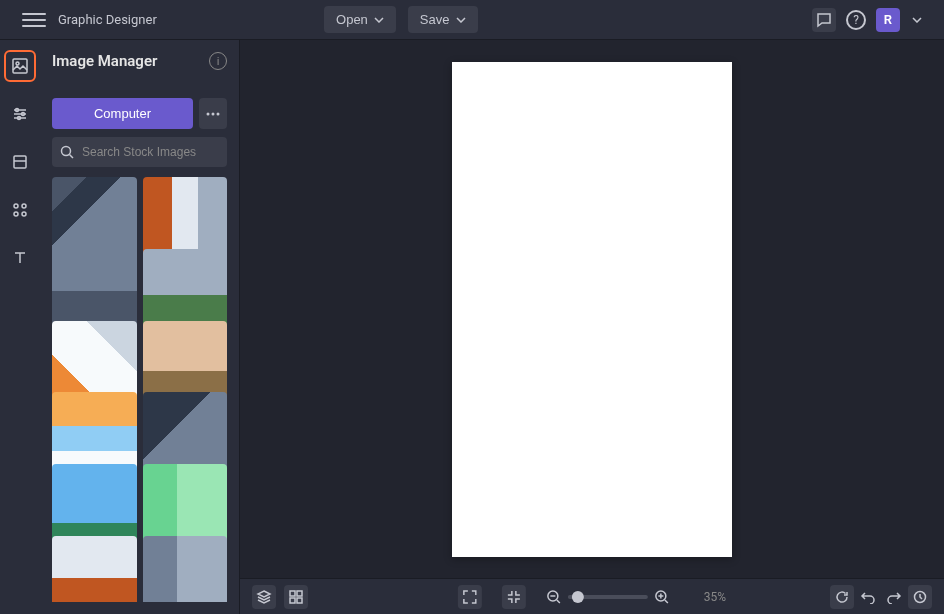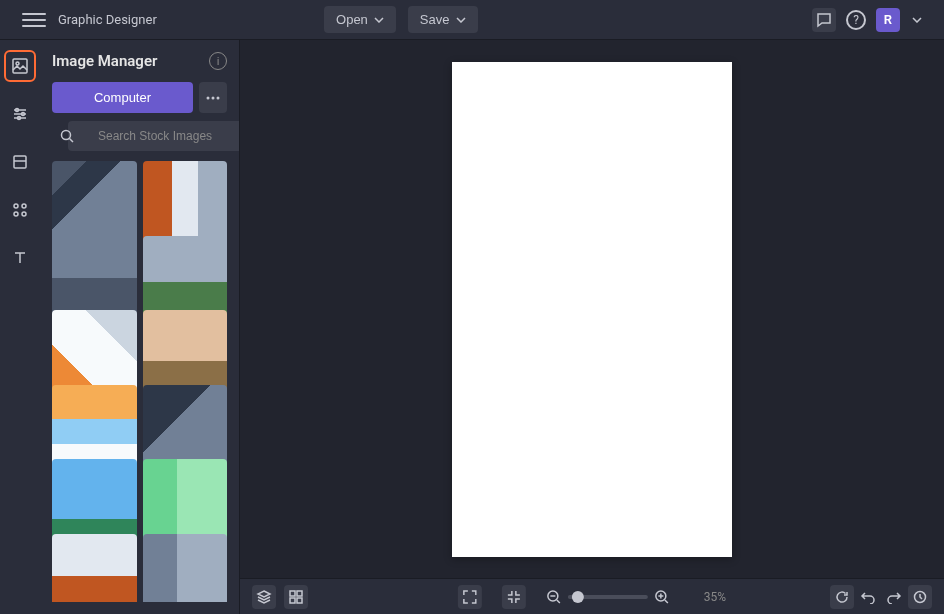--- a/index.html
+++ b/index.html
@@ -22,28 +22,28 @@
     
     .main { flex: 1; display: flex; overflow: hidden; }
     
     
     .left-rail { width: 40px; background: #2a2d3a; display: flex; flex-direction: column; align-items: center; padding-top: 10px; gap: 16px; }
     .rail-item { width: 32px; height: 32px; display: flex; align-items: center; justify-content: center; cursor: pointer; border-radius: 6px; }
     .rail-item.active { border: 2px solid #ff6b35; }
     
     
     .panel { width: 200px; background: #2a2d3a; border-right: 1px solid #1a1c24; display: flex; flex-direction: column; padding: 12px; overflow: hidden; }
-    .panel-header { display: flex; align-items: flex-start; justify-content: space-between; margin-bottom: 12px; }
+    .panel-header { display: flex; align-items: flex-start; justify-content: space-between; margin-bottom: 28px; }
     .panel-title { font-size: 15px; font-weight: 600; color: #e5e5e5; }
     .info-icon { width: 18px; height: 18px; border: 1.5px solid #888; border-radius: 50%; display: flex; align-items: center; justify-content: center; font-size: 11px; color: #888; cursor: pointer; }
     .upload-row { display: flex; gap: 6px; margin-bottom: 8px; }
     .computer-btn { flex: 1; background: #6a5acd; color: white; border: none; padding: 8px; border-radius: 4px; font-size: 13px; cursor: pointer; }
     .more-btn { width: 28px; background: #3a3d4a; border: none; border-radius: 4px; color: #c5c7d0; cursor: pointer; display: flex; align-items: center; justify-content: center; }
     .search-wrap { position: relative; margin-bottom: 10px; }
-    .search-input { width: 100%; background: #3a3d4a; border: none; border-radius: 4px; padding: 8px 8px 8px 30px; color: #c5c7d0; font-size: 12px; outline: none; margin-left: 16px; }
+    .search-input { width: 100%; background: #3a3d4a; border: none; border-radius: 4px; padding: 8px 8px 8px 30px; color: #c5c7d0; font-size: 12px; outline: none; }
     .search-input::placeholder { color: #888; }
     .search-icon { position: absolute; left: 8px; top: 50%; transform: translateY(-50%); width: 14px; height: 14px; }
     .thumbs { flex: 1; overflow-y: auto; display: grid; grid-template-columns: 1fr 1fr; gap: 6px; }
     .thumbs::-webkit-scrollbar { width: 6px; }
     .thumbs::-webkit-scrollbar-thumb { background: #4a4d5a; border-radius: 3px; }
     .thumb { aspect-ratio: 1; border-radius: 4px; cursor: pointer; display: flex; align-items: center; justify-content: center; overflow: hidden; }
 
     
     .t1 { background: linear-gradient(135deg, #4a5568 20%, #2d3748 20%, #2d3748 40%, #718096 40%); }
     .t2 { background: linear-gradient(90deg, #c05621 35%, #e2e8f0 35%, #e2e8f0 65%, #a0aec0 65%); }

